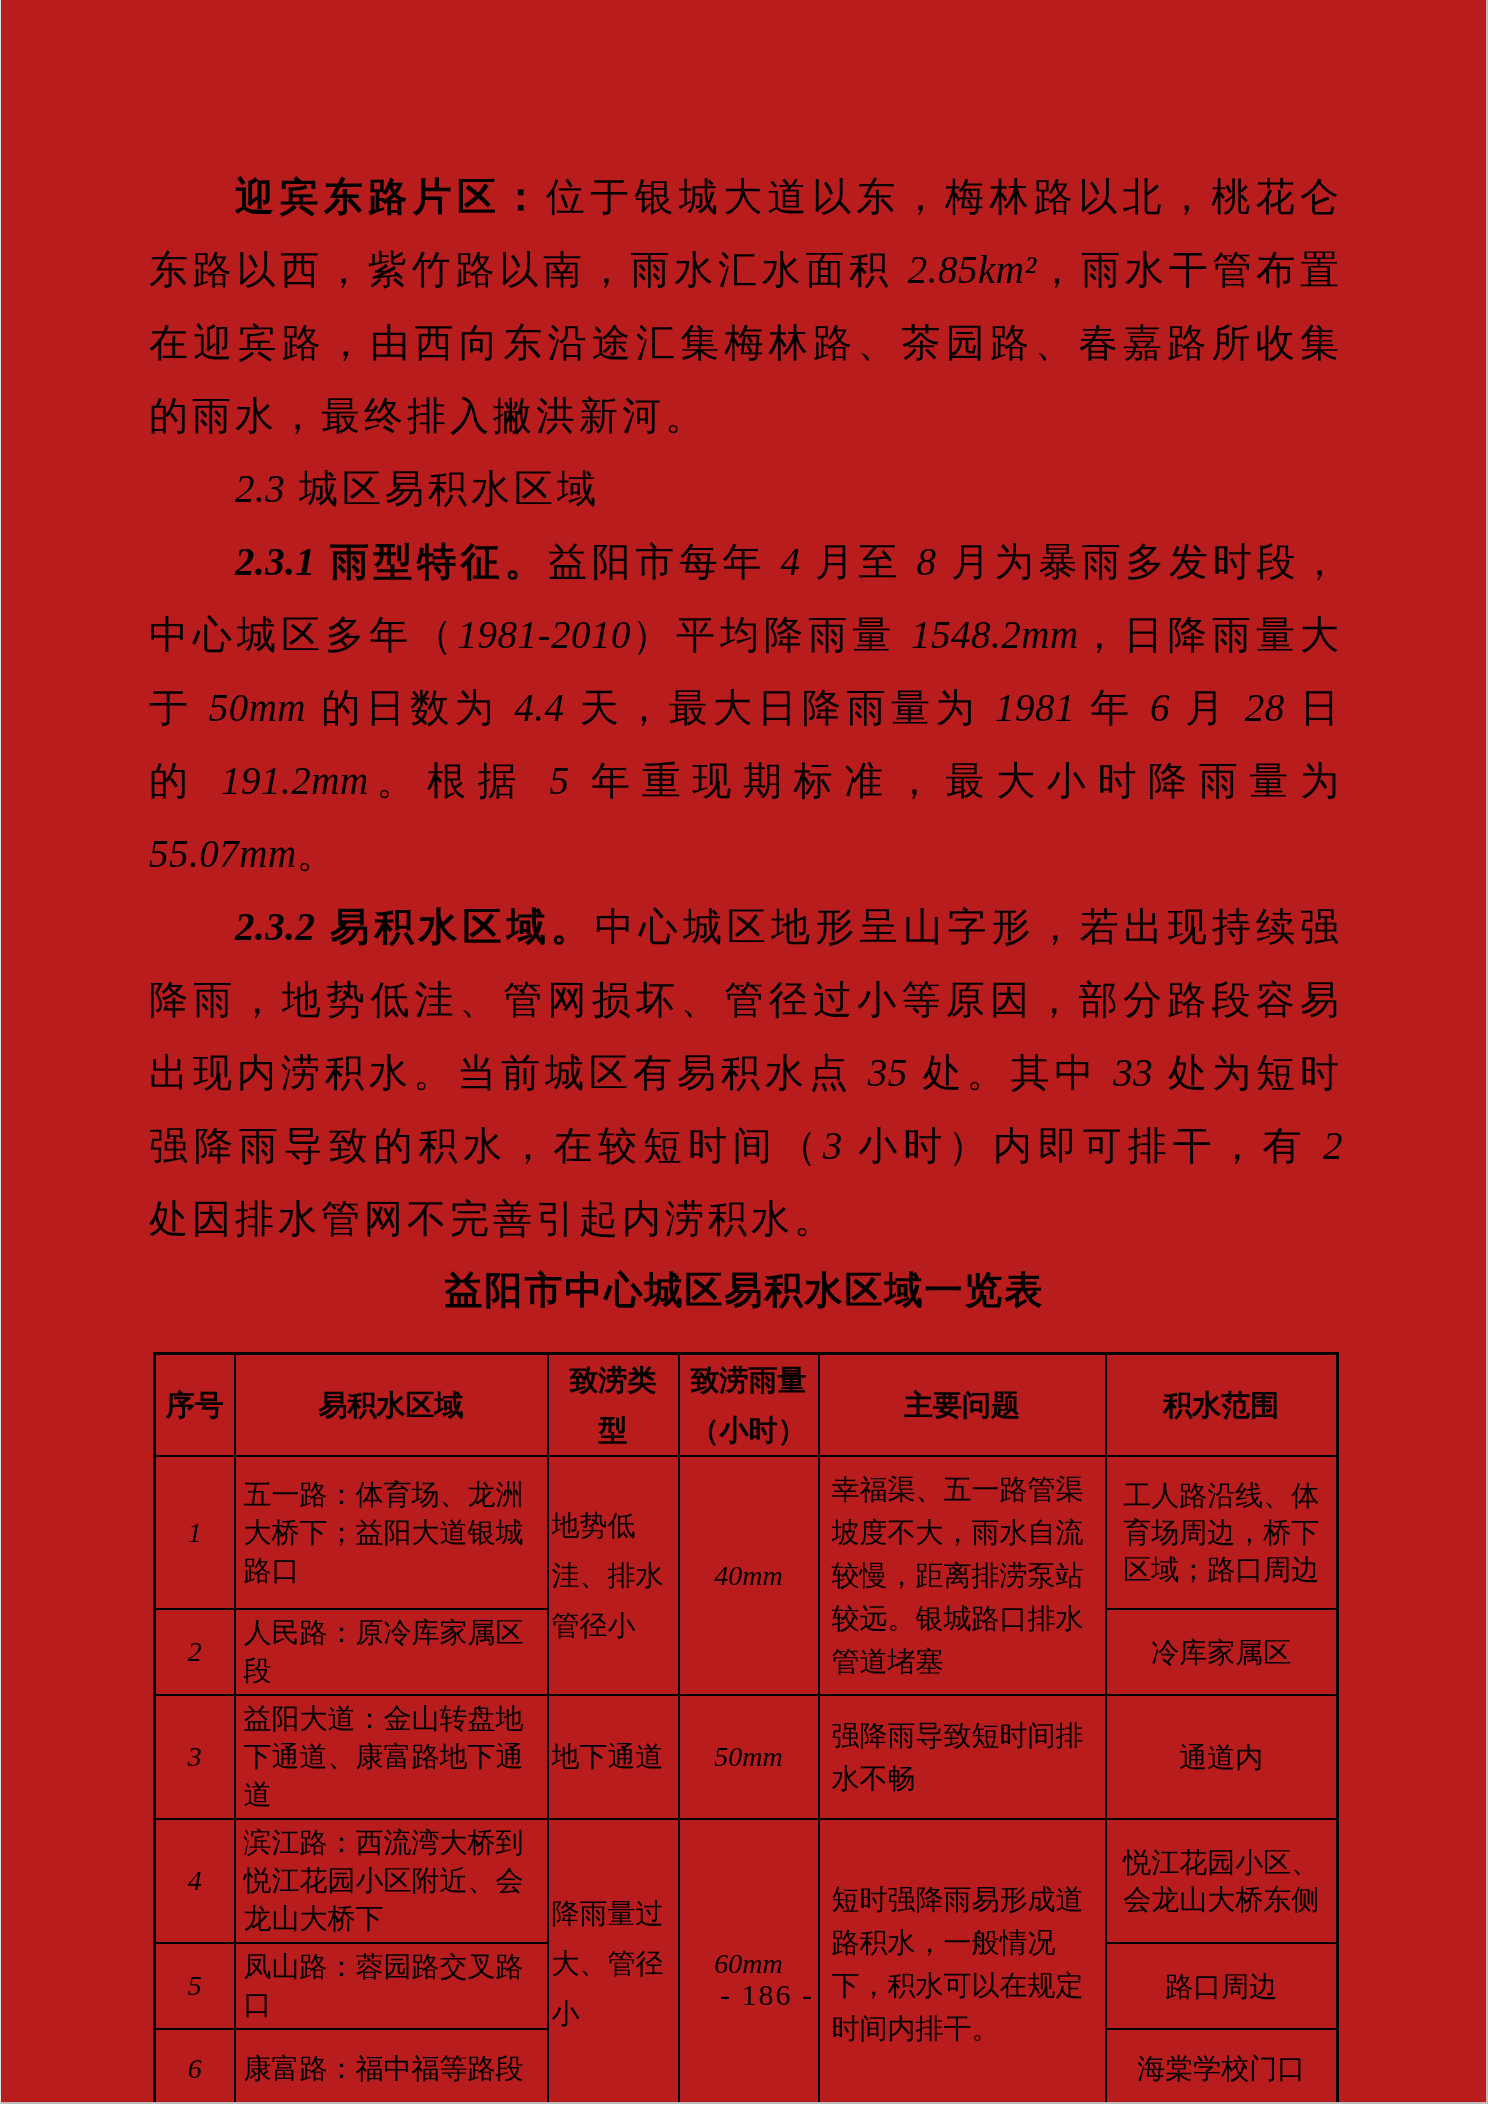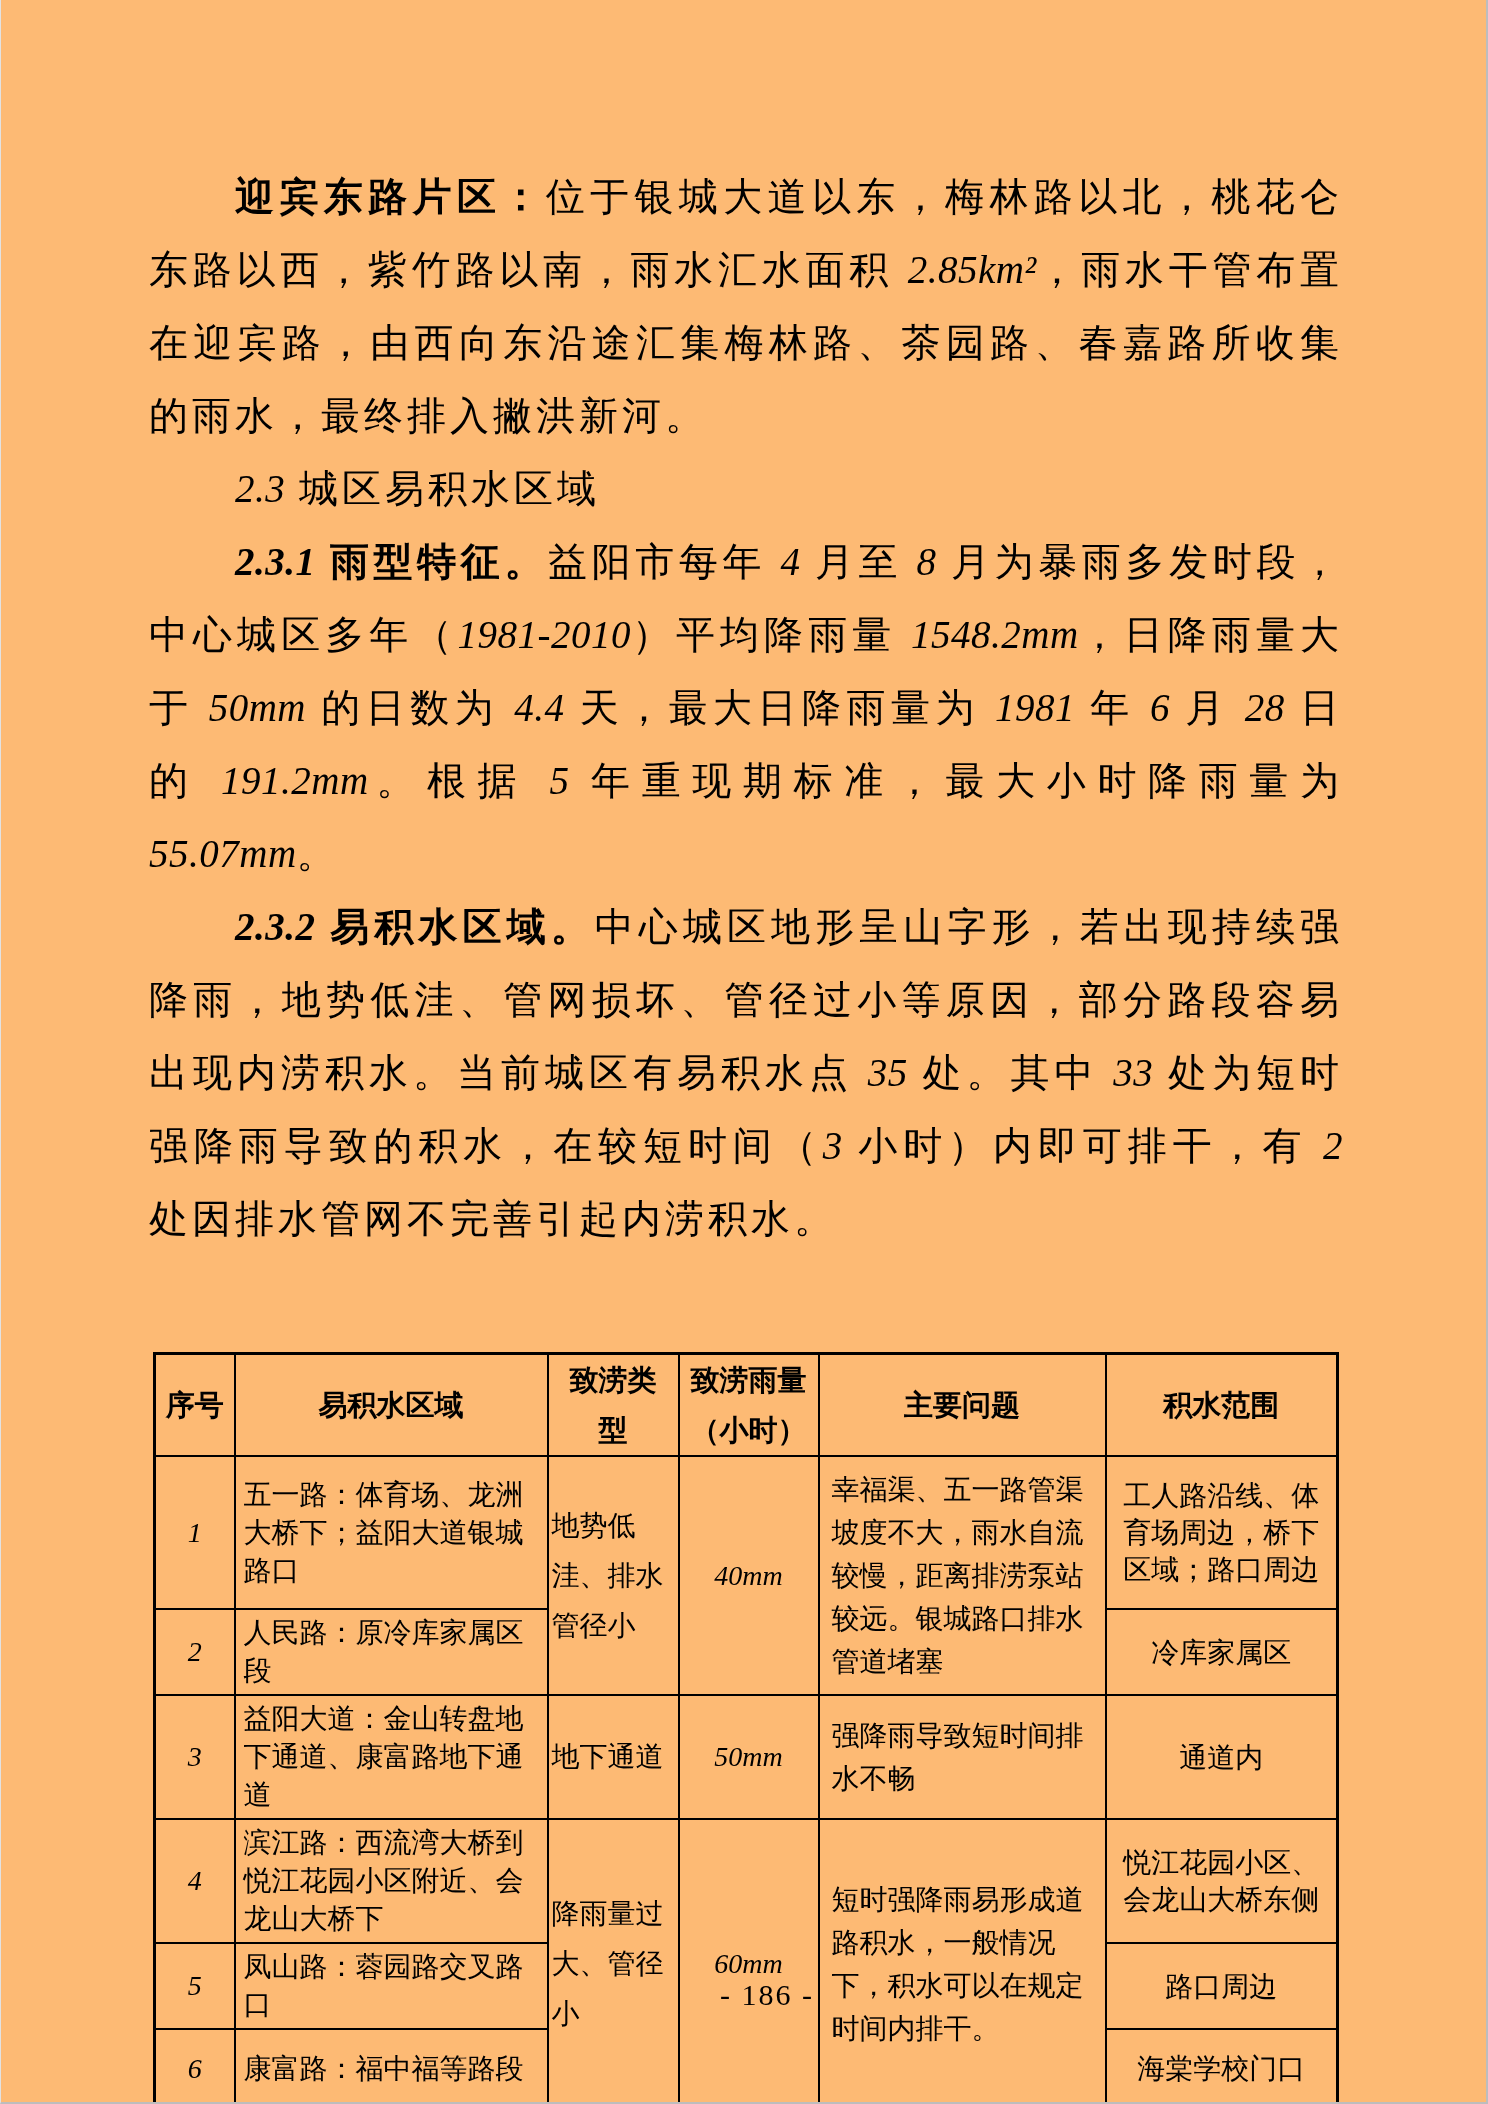--- a/index.html
+++ b/index.html
@@ -1,19 +1,19 @@
 <!DOCTYPE html>
 <html><head>
 <meta charset="utf-8">
 <style>
   html,body{margin:0;padding:0;background:#ffffff;}
   .page{
     position:relative;
     width:1488px;height:2104px;
-    background:#fdba74;
+    background:#b91c1c;
     font-family:"Liberation Serif","DejaVu Serif",serif;
     color:#000;
     box-sizing:border-box;
     border-left:1px solid #e2e2e2;
     border-right:2px solid #bdbdbd;
     border-bottom:2px solid #bdbdbd;
     overflow:hidden;
   }
   
   .text-block{
@@ -62,20 +62,21 @@
 
 <div class="page">
 
   <div class="text-block">
     <p><span class="lead auto-em">迎宾东路片区：</span><span class="auto-em">位于银城大道以东，梅林路以北，桃花仑东路以西，紫竹路以南，雨水汇水面积 <em>2.85km²</em>，雨水干管布置在迎宾路，由西向东沿途汇集梅林路、茶园路、春嘉路所收集的雨水，最终排入撇洪新河。</span></p>
     <p><span class="lead auto-em"></span><span class="auto-em"><em>2.3</em> 城区易积水区域</span></p>
     <p><span class="lead auto-em"><em>2.3.1</em> 雨型特征。</span><span class="auto-em">益阳市每年 <em>4</em> 月至 <em>8</em> 月为暴雨多发时段，中心城区多年（<em>1981-2010</em>）平均降雨量 <em>1548.2mm</em>，日降雨量大于 <em>50mm</em> 的日数为 <em>4.4</em> 天，最大日降雨量为 <em>1981</em> 年 <em>6</em> 月 <em>28</em> 日的 <em>191.2mm</em>。根据 <em>5</em> 年重现期标准，最大小时降雨量为 <em>55.07mm</em>。</span></p>
     <p><span class="lead auto-em"><em>2.3.2</em> 易积水区域。</span><span class="auto-em">中心城区地形呈山字形，若出现持续强降雨，地势低洼、管网损坏、管径过小等原因，部分路段容易出现内涝积水。当前城区有易积水点 <em>35</em> 处。其中 <em>33</em> 处为短时强降雨导致的积水，在较短时间（<em>3</em> 小时）内即可排干，有 <em>2</em> 处因排水管网不完善引起内涝积水。</span></p>
   </div>
 
+  <div class="table-title">益阳市中心城区易积水区域一览表</div>
 
   <table class="flood">
     <colgroup>
       <col style="width:80px">
         <col style="width:313px">
         <col style="width:131px">
       <col style="width:140px">
         <col style="width:287px">
         <col style="width:232px">
     </colgroup>

